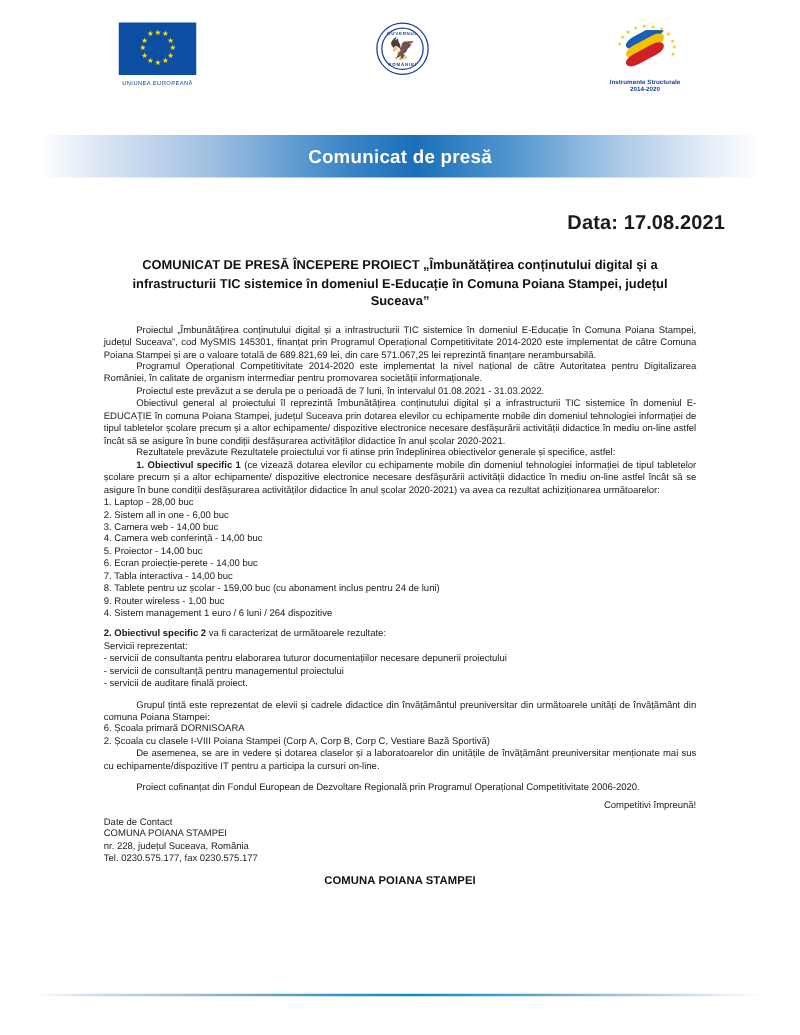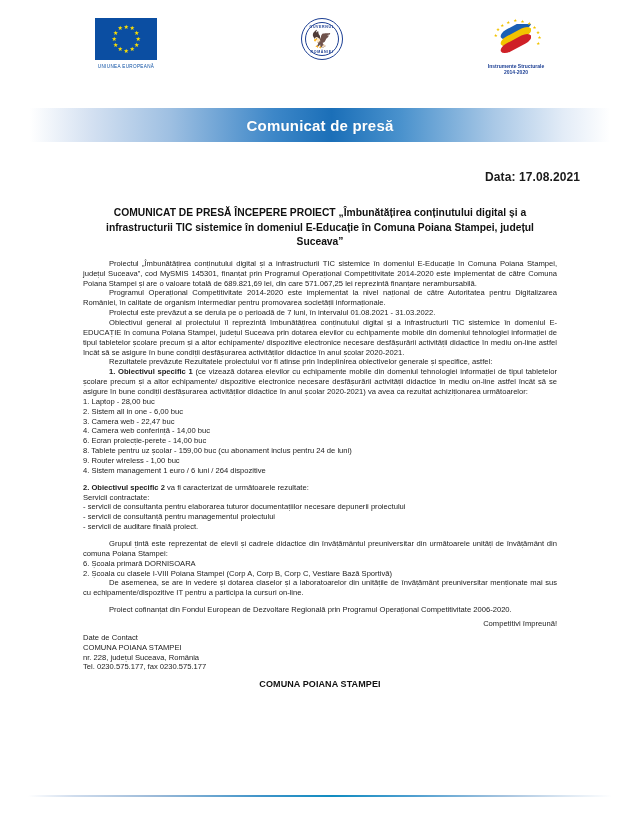--- a/index.html
+++ b/index.html
@@ -176,21 +176,21 @@
     letter-spacing: .2px;
     text-shadow: 0 0 1px rgba(0,0,0,.12);
     text-align: center;
   }
 
   
   .date-line {
     position: absolute;
     right: 60px;
     top: 170px;
-    font-size: 12px;
+    font-size: 16px;
     font-weight: bold;
     letter-spacing: .1px;
     color: #1a1a1a;
   }
 
   
   .doc {
     position: absolute;
     left: 83px;
     top: 206px;
@@ -343,32 +343,34 @@
     <p class="para">Programul Operațional Competitivitate 2014-2020 este implementat la nivel național de către Autoritatea pentru Digitalizarea României, în calitate de organism intermediar pentru promovarea societății informaționale.</p>
     <p class="para">Proiectul este prevăzut a se derula pe o perioadă de 7 luni, în intervalul 01.08.2021 - 31.03.2022.</p>
     <p class="para">Obiectivul general al proiectului îl reprezintă îmbunătățirea conținutului digital și a infrastructurii TIC sistemice în domeniul E-EDUCAȚIE în comuna Poiana Stampei, județul Suceava prin dotarea elevilor cu echipamente mobile din domeniul tehnologiei informației de tipul tabletelor școlare precum și a altor echipamente/ dispozitive electronice necesare desfășurării activității didactice în mediu on-line astfel încât să se asigure în bune condiții desfășurarea activităților didactice în anul școlar 2020-2021.</p>
     <p class="para">Rezultatele prevăzute Rezultatele proiectului vor fi atinse prin îndeplinirea obiectivelor generale și specifice, astfel:</p>
 
     <p class="para"><span class="bold-run">1. Obiectivul specific 1</span><span> (ce vizează dotarea elevilor cu echipamente mobile din domeniul tehnologiei informației de tipul tabletelor școlare precum și a altor echipamente/ dispozitive electronice necesare desfășurării activității didactice în mediu on-line astfel încât să se asigure în bune condiții desfășurarea activităților didactice în anul școlar 2020-2021) va avea ca rezultat achiziționarea următoarelor:</span></p>
 
     <div id="equipment-list">
         <p class="list-line">1. Laptop - 28,00 buc</p>
         <p class="list-line">2. Sistem all in one - 6,00 buc</p>
-        <p class="list-line">3. Camera web - 22,47 buc</p>
+        <p class="list-line">3. Camera web - 14,00 buc</p>
         <p class="list-line">4. Camera web conferință - 14,00 buc</p>
+        <p class="list-line">5. Proiector - 14,00 buc</p>
         <p class="list-line">6. Ecran proiecție-perete - 14,00 buc</p>
+        <p class="list-line">7. Tabla interactiva - 14,00 buc</p>
         <p class="list-line">8. Tablete pentru uz școlar - 159,00 buc (cu abonament inclus pentru 24 de luni)</p>
         <p class="list-line">9. Router wireless - 1,00 buc</p>
         <p class="list-line">4. Sistem management 1 euro / 6 luni / 264 dispozitive</p>
       </div>
 
     <div class="blank"></div>
 
     <p class="para noindent"><span class="bold-run">2. Obiectivul specific 2</span><span> va fi caracterizat de următoarele rezultate:</span></p>
-    <p class="list-line">Servicii contractate:</p>
+    <p class="list-line">Servicii reprezentat:</p>
 
     <div id="services-list">
         <p class="list-line">- servicii de consultanta pentru elaborarea tuturor documentațiilor necesare depunerii proiectului</p>
         <p class="list-line">- servicii de consultanță pentru managementul proiectului</p>
         <p class="list-line">- servicii de auditare finală proiect.</p>
       </div>
 
     <div class="blank"></div>
 
     <p class="para">Grupul țintă este reprezentat de elevii și cadrele didactice din învățământul preuniversitar din următoarele unități de învățământ din comuna Poiana Stampei:</p>

